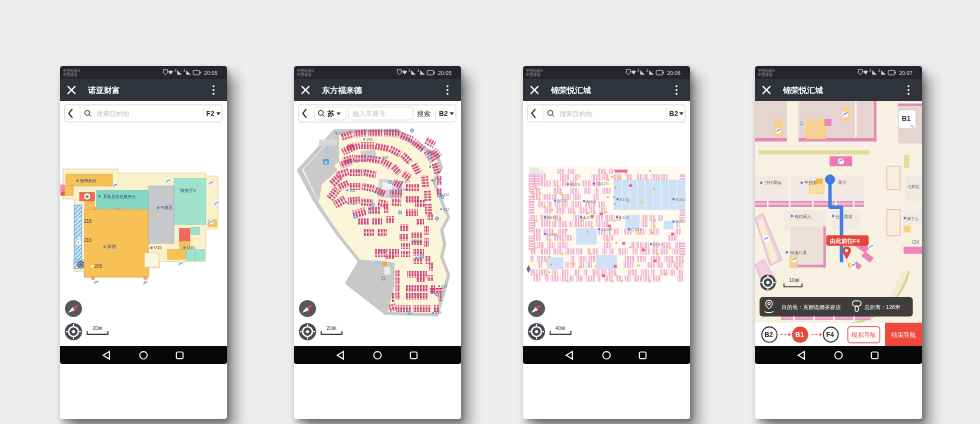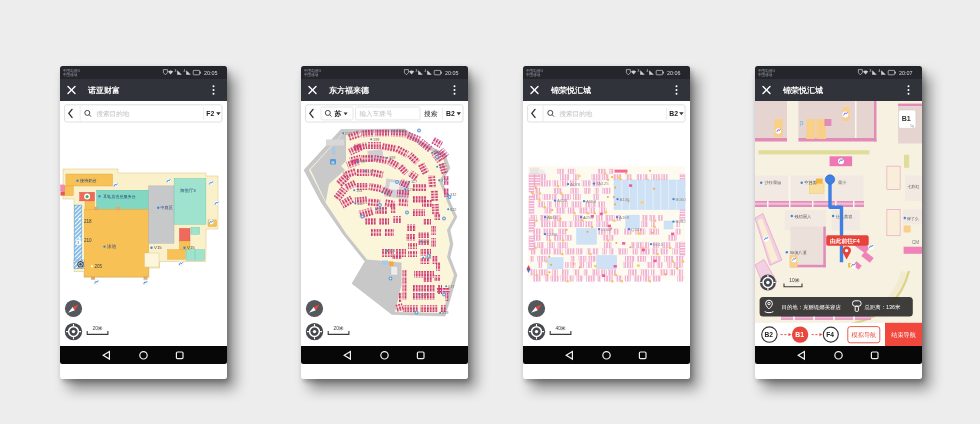--- a/index.html
+++ b/index.html
@@ -1,16 +1,16 @@
 <!DOCTYPE html>
 <html><head><meta charset="utf-8">
 <style>
 html,body{margin:0;padding:0;}
 body{width:980px;height:424px;background:#ededee;position:relative;overflow:hidden;font-family:"Liberation Sans",sans-serif;}
-.phone{position:absolute;top:65.5px;width:167px;height:313px;background:#fff;border-radius:2.5px;box-shadow:8px 10px 14px rgba(0,0,0,0.42), 2px 3px 5px rgba(0,0,0,0.25);}
+.phone{position:absolute;top:65.5px;width:167px;height:353px;background:#fff;border-radius:2.5px;box-shadow:8px 10px 14px rgba(0,0,0,0.42), 2px 3px 5px rgba(0,0,0,0.25);}
 .phone svg{position:absolute;left:0;top:0;border-radius:2.5px;}
 </style></head><body>
 
 <div class="phone" style="left:59.5px">
 <svg class="map" width="167" height="298.5" viewBox="0 0 167 298.5" font-family="Liberation Sans, sans-serif">
 <rect x="0" y="0" width="167" height="298.5" fill="#ffffff"></rect>
 <defs>
         <pattern id="h1" width="2.9" height="2.9" patternUnits="userSpaceOnUse" patternTransform="rotate(45)">
           <rect width="2.9" height="2.9" fill="#82bbe9"></rect>
           <rect width="1.0" height="2.9" fill="#ffffff"></rect>
@@ -212,21 +212,21 @@
 <circle cx="27.3" cy="46.9" r="2.5" fill="none" stroke="#4a4a4a" stroke-width="1"></circle>
 <line x1="29.1" y1="48.7" x2="31" y2="50.6" stroke="#4a4a4a" stroke-width="1"></line>
 <text x="36.4" y="49.9" font-size="6.6" fill="#bcbcbc">搜索目的地</text>
 <line x1="143.6" y1="41.5" x2="143.6" y2="53.5" stroke="#e4e4e4" stroke-width="0.7"></line>
 
 <text x="146.3" y="50" font-size="6.8" font-weight="bold" fill="#222">F2</text>
 <path d="M156.2 46.2 h4.4 l-2.2 3 z" fill="#333"></path>
 </svg>
 </div>
 
-<div class="phone" style="left:301px">
+<div class="phone" style="left:294px">
 <svg class="map" width="167" height="298.5" viewBox="0 0 167 298.5" font-family="Liberation Sans, sans-serif">
 <rect x="0" y="0" width="167" height="298.5" fill="#ffffff"></rect>
 <defs>
         <pattern id="q2" width="2.8" height="7.4" patternUnits="userSpaceOnUse">
           <rect x="0" y="0.2" width="1.7" height="3" fill="#cc2e70"></rect>
           <rect x="0" y="4.2" width="1.7" height="3" fill="#cc2e70"></rect>
         </pattern>
       </defs>
 
 <path d="M3,104 L40,63.5 L104,63 L121,76 L144,88 L149,102 L141,115 L150,138 L156,151 L149,164 L152,178 L149,191 L156,209 L149,234 L144,250 L91,248.5 L51,217.5 L64,195.5 L42,168 L20,136 Z" fill="#c8c8c8" stroke="#b2b2b2" stroke-width="0.4"></path>

